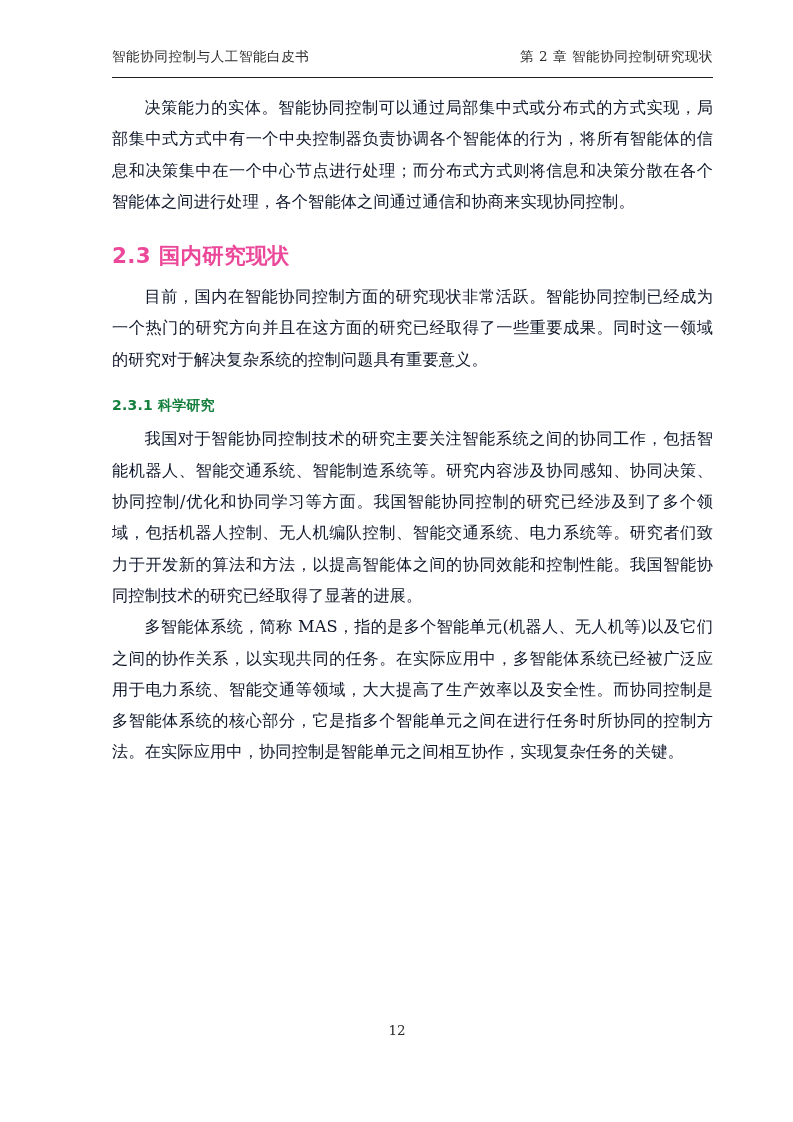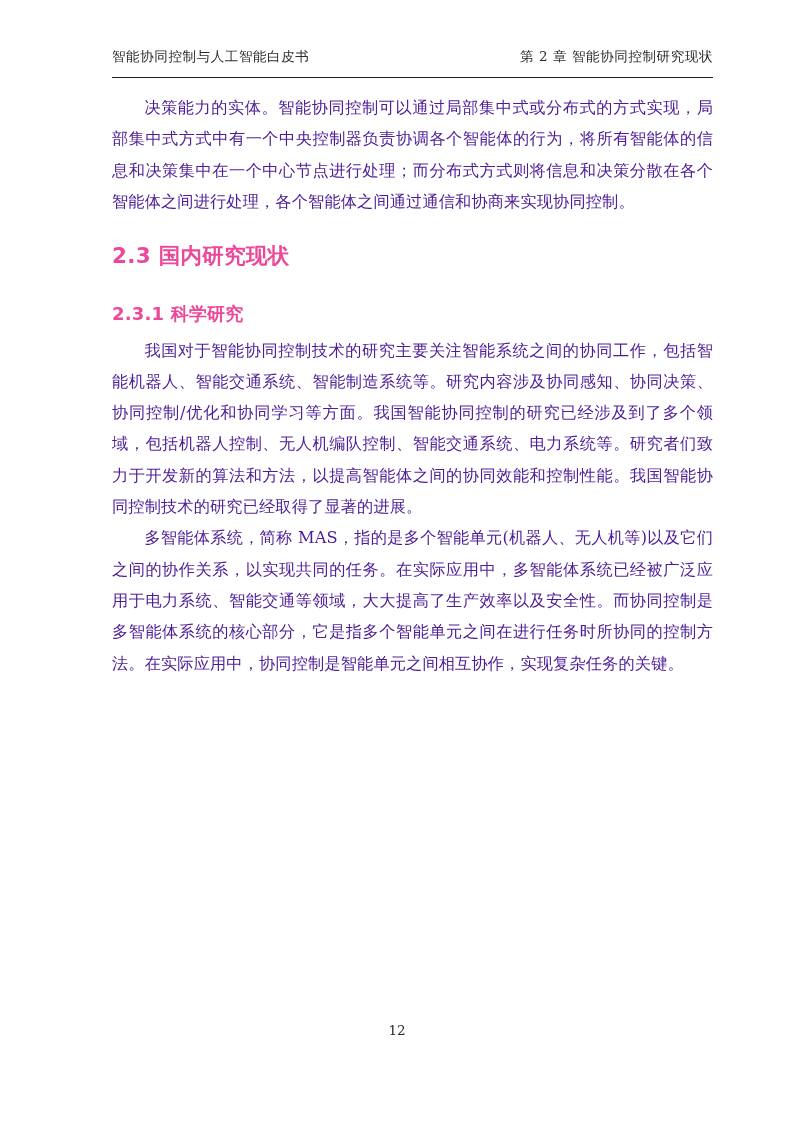--- a/index.html
+++ b/index.html
@@ -60,44 +60,44 @@
     left: 96px;
     top: 92px;
     width: 601px;
   }
 
   p.body {
     margin: 0;
     font-family: "DejaVu Serif", "Liberation Serif", serif;
     font-size: 16.2px;
     line-height: 31.3px;
-    color: #4c1d95;
+    color: #0f172a;
     text-align: justify;
     text-justify: inter-character;
     text-indent: 2em;
     letter-spacing: 0.15px;
     word-break: break-all;
   }
 
   
   h2.sec {
     margin: 0;
     font-family: "DejaVu Sans", "Liberation Sans", sans-serif;
     font-size: 21.5px;
     font-weight: bold;
     color: #ec4899;
     letter-spacing: 0.3px;
     line-height: 1.25;
   }
   h3.subsec {
     margin: 0;
     font-family: "DejaVu Sans", "Liberation Sans", sans-serif;
-    font-size: 18px;
+    font-size: 14px;
     font-weight: bold;
-    color: #ec4899;
+    color: #15803d;
     letter-spacing: 0.2px;
     line-height: 1.25;
   }
 
   
   .gap-sec-before   { height: 26px; }
   .gap-sec-after    { height: 11px; }
   .gap-sub-before   { height: 22px; }
   .gap-sub-after    { height: 9px; }
 
@@ -127,20 +127,21 @@
   <div class="content">
 
     <p class="body">决策能力的实体。智能协同控制可以通过局部集中式或分布式的方式实现，局部集中式方式中有一个中央控制器负责协调各个智能体的行为，将所有智能体的信息和决策集中在一个中心节点进行处理；而分布式方式则将信息和决策分散在各个智能体之间进行处理，各个智能体之间通过通信和协商来实现协同控制。</p>
 
     <div class="gap-sec-before"></div>
 
     <h2 class="sec">2.3 国内研究现状</h2>
 
     <div class="gap-sec-after"></div>
 
+    <p class="body">目前，国内在智能协同控制方面的研究现状非常活跃。智能协同控制已经成为一个热门的研究方向并且在这方面的研究已经取得了一些重要成果。同时这一领域的研究对于解决复杂系统的控制问题具有重要意义。</p>
 
     <div class="gap-sub-before"></div>
 
     <h3 class="subsec">2.3.1 科学研究</h3>
 
     <div class="gap-sub-after"></div>
 
     <p class="body">我国对于智能协同控制技术的研究主要关注智能系统之间的协同工作，包括智能机器人、智能交通系统、智能制造系统等。研究内容涉及协同感知、协同决策、协同控制/优化和协同学习等方面。我国智能协同控制的研究已经涉及到了多个领域，包括机器人控制、无人机编队控制、智能交通系统、电力系统等。研究者们致力于开发新的算法和方法，以提高智能体之间的协同效能和控制性能。我国智能协同控制技术的研究已经取得了显著的进展。</p>
 
 

